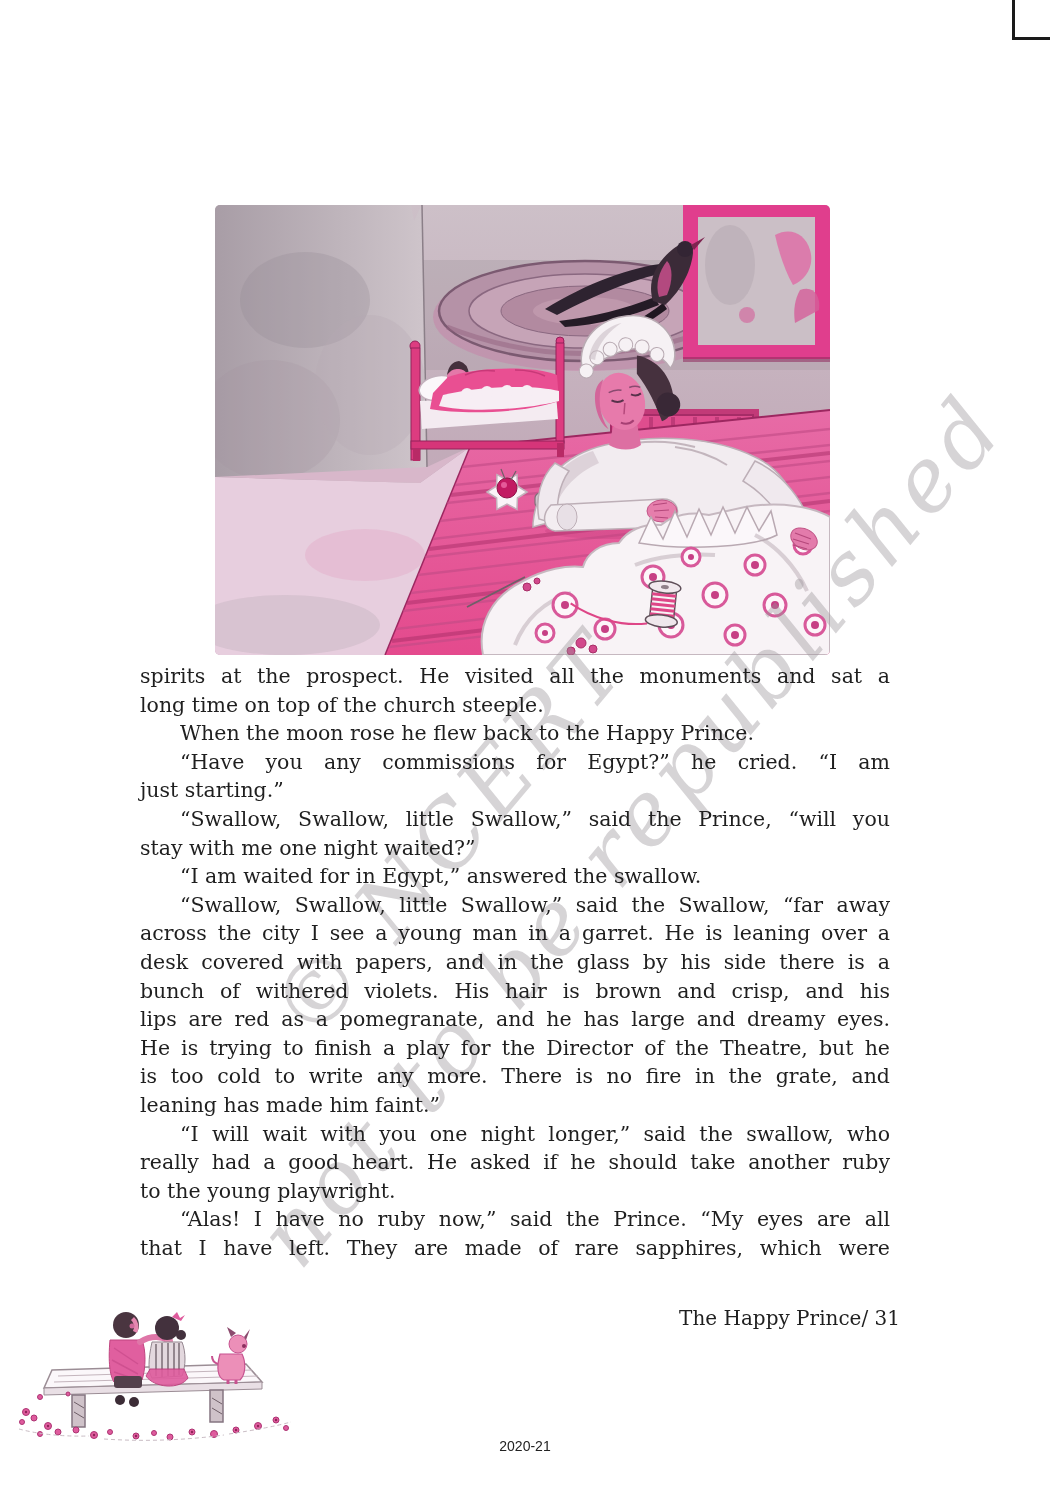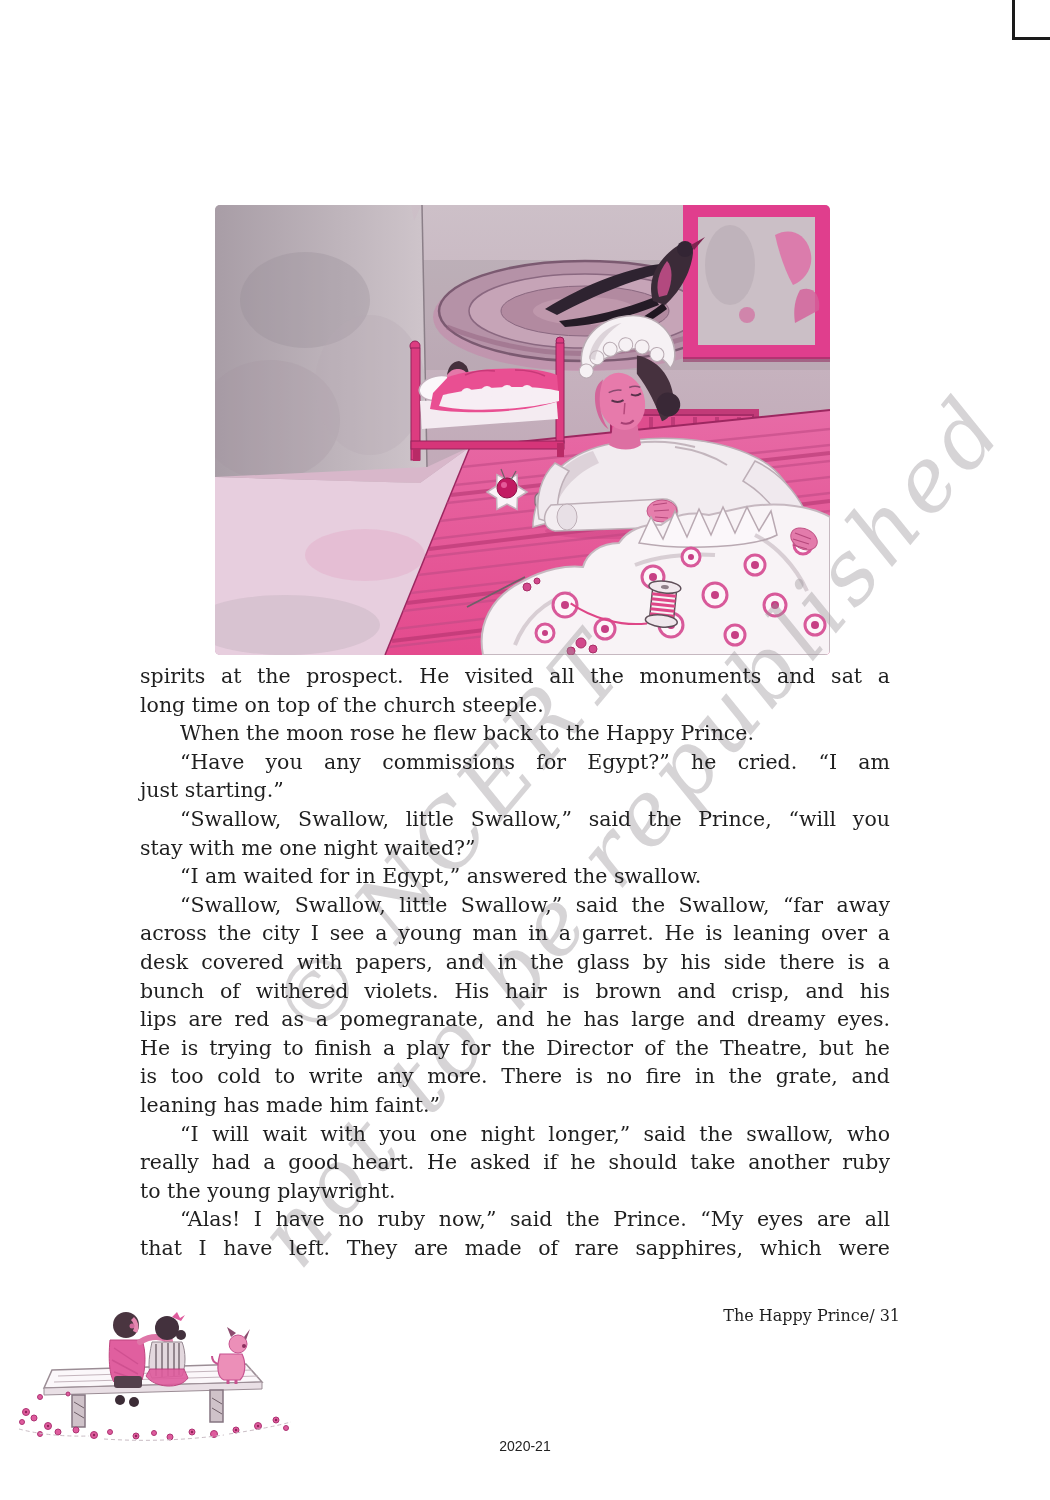--- a/index.html
+++ b/index.html
@@ -22,21 +22,21 @@
   .watermark .wm2{transform:translateX(30px);}
   
   .body-text{position:absolute;left:140px;top:662px;width:750px;z-index:3;
              font-size:20.5px;line-height:28.6px;}
   .para{margin:0;}
   .para .line{text-align:justify;text-align-last:justify;}
   .para .line.last{text-align-last:left;}
   .para.indent .line:first-child{text-indent:40px;}
   
   .footer-line{position:absolute;left:150px;top:1306px;width:750px;z-index:3;
-               text-align:right;font-size:16px;}
+               text-align:right;font-size:20px;}
   .corner-sketch{position:absolute;left:14px;top:1283px;width:285px;height:162px;margin:0;z-index:1;}
   .year{position:absolute;left:0;top:1438px;width:1050px;text-align:center;z-index:3;
         font-family:"Liberation Sans",sans-serif;font-size:14px;color:#222;}
 </style>
 </head>
 <body>
 
 <div class="page">
 
   <div class="crop-v"></div>

